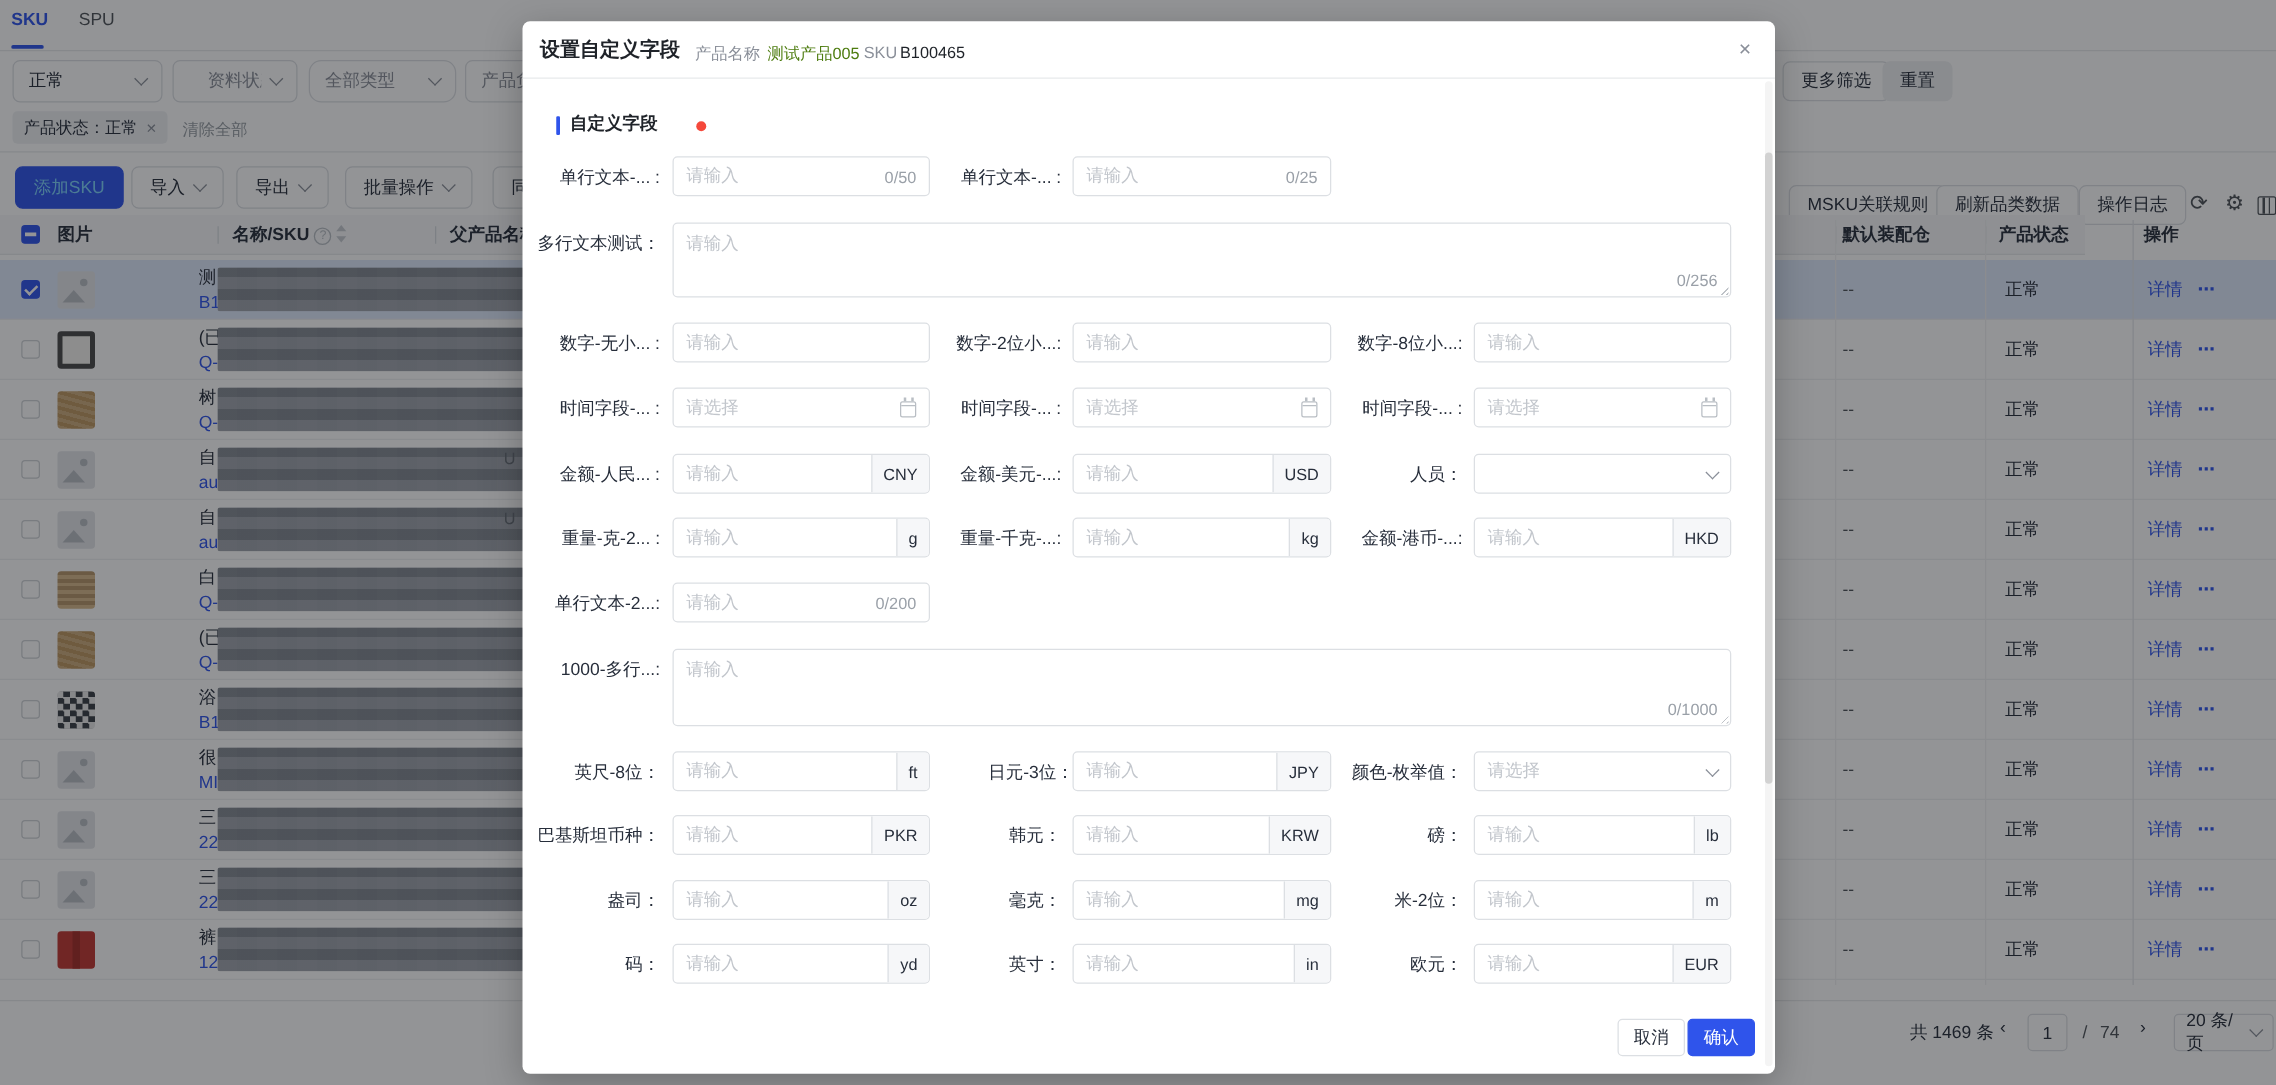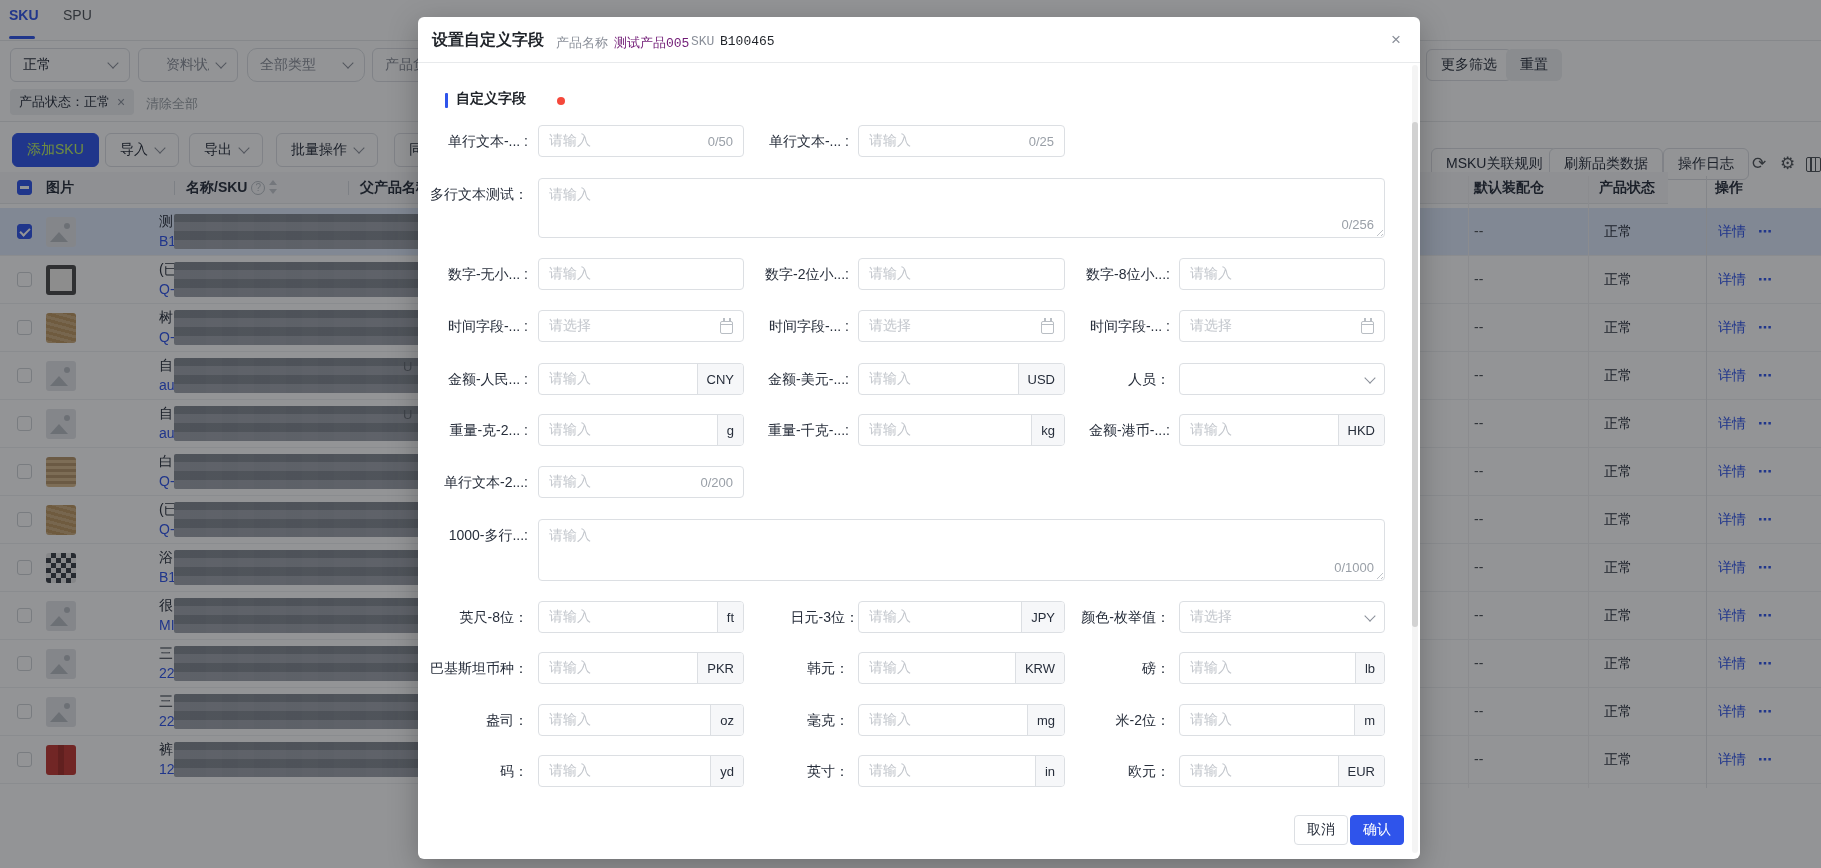--- a/index.html
+++ b/index.html
@@ -24,21 +24,21 @@
   .chev { width:8px; height:8px; border-right:1.5px solid #8a8f99; border-bottom:1.5px solid #8a8f99;
     transform:rotate(45deg); margin-top:-4px; flex:none; margin-left:8px; }
 
   .tag { position:absolute; top:89px; left:10px; height:26px; background:#eef0f3; border-radius:4px;
     display:flex; align-items:center; padding:0 9px; font-size:13px; color:#272e3b; }
   .tag .x { margin-left:7px; color:#8a8f99; font-size:14px; cursor:pointer; }
   .clear-all { position:absolute; top:95px; left:146px; font-size:13px; color:#9aa0a6; }
 
   .btn { position:absolute; height:34px; border:1px solid #dcdfe3; background:#fff; border-radius:6px;
     display:flex; align-items:center; justify-content:center; padding:0 14px; font-size:14px; cursor:pointer; }
-  .btn.primary { background:#2f54eb; border-color:#2f54eb; color:#bef264; }
+  .btn.primary { background:#2f54eb; border-color:#2f54eb; color:#7dd3fc; }
   .btn.plainbg { background:#eef0f2; border:none; }
 
   
   .thead { position:absolute; left:0; top:172px; width:1668px; height:32px; background:#f7f8fa;
     border-bottom:1px solid #e8eaec; font-weight:bold; font-size:14px; color:#272e3b; }
   .thead span.h { position:absolute; top:7px; white-space:nowrap; }
   .vsep-h { position:absolute; top:9px; width:1px; height:14px; background:#d8dbe0; }
   .vline { position:absolute; top:176px; height:612px; width:1px; background:#f0f1f3; }
   .vline.strong { background:#e4e6ea; }
 
@@ -94,21 +94,21 @@
   .pagebar .pg { position:absolute; top:16px; font-size:14px; color:#272e3b; white-space:nowrap; }
   .pg-arrow { color:#c2c6cc; font-size:18px; top:12px !important; }
   .pg-box { position:absolute; top:10px; height:30px; border:1px solid #dcdfe3; border-radius:4px; background:#fff;
     display:flex; align-items:center; justify-content:center; font-size:14px; }
 
   
   .overlay { position:absolute; inset:0; background:rgba(15,18,22,0.45); z-index:10; }
   .modal { position:absolute; left:418px; top:17px; width:1002px; height:842px; background:#fff;
     border-radius:6px; z-index:20; box-shadow:0 8px 30px rgba(0,0,0,.25); }
   .m-title { position:absolute; left:14px; top:13px; font-size:16px; font-weight:bold; color:#1f2329; }
-  .m-sub { position:absolute; top:17px; font-size:13px; white-space:nowrap;font-family:Liberation Mono, monospace; }
+  .m-sub { position:absolute; top:17px; font-size:13px; white-space:nowrap; }
   .m-close { position:absolute; left:966px; top:11px; width:24px; height:24px; text-align:center; line-height:24px;
     font-size:17px; color:#8a8f99; cursor:pointer; }
   .m-divider { position:absolute; left:0; top:45px; width:100%; height:1px; background:#e8eaec; }
   .sec-bar { position:absolute; left:27px; top:76px; width:3px; height:15px; background:#2f54eb; border-radius:1px; }
   .sec-title { position:absolute; left:38px; top:73px; font-size:14px; font-weight:bold; color:#1f2329; }
   .red-dot { position:absolute; left:139px; top:80px; width:8px; height:8px; border-radius:50%; background:#f5483b; }
   .tooltip { position:absolute; left:157px; top:62px; height:45px; background:#4c4f56; color:#fff;
     border-radius:5px; font-size:15px; line-height:45px; padding:0 16px; white-space:nowrap; }
   .tooltip::before { content:''; position:absolute; left:-6px; top:17px; border-top:6px solid transparent;
     border-bottom:6px solid transparent; border-right:6px solid #4c4f56; }
@@ -364,28 +364,42 @@
         <span class="c-wh">--</span>
         <span class="c-st">正常</span>
         <span class="c-ac">详情</span>
         <span class="c-more">⋯</span>
       </div>
     </div>
   <div class="vline" style="left:1468px;"></div>
   <div class="vline" style="left:1588px;"></div>
   <div class="vline strong" style="left:1706px;"></div>
 
+  <div class="pagebar">
+    <span class="pg" style="left:1528px;">共 1469 条</span>
+    <span class="pg pg-arrow" style="left:1600px;">‹</span>
+    <div class="pg-box" style="left:1622px;width:32px;">
+      <span>1</span>
+    </div>
+    <span class="pg" style="left:1666px;color:#4e5358;">/</span>
+    <span class="pg" style="left:1680px;color:#4e5358;">74</span>
+    <span class="pg pg-arrow" style="left:1712px;">›</span>
+    <div class="pg-box" style="left:1739px;width:80px;justify-content:space-between;padding:0 9px;">
+      <span>20 条/页</span>
+      <span class="chev" style="margin-left:4px;"></span>
+    </div>
+  </div>
 </div>
 
 <div class="overlay"></div>
 
 <div class="modal">
   <span class="m-title">设置自定义字段</span>
   <span class="m-sub gray" style="left:138px;">产品名称</span>
-  <span class="m-sub" style="left:196px;color:#701a75;">测试产品005</span>
+  <span class="m-sub" style="left:196px;color:#4d7c0f;">测试产品005</span>
   <span class="m-sub gray" style="left:273px;">SKU</span>
   <span class="m-sub" style="left:302px;color:#1f2329;">B100465</span>
   <span class="m-close">×</span>
   <div class="m-divider"></div>
 
   <div class="sec-bar"></div>
   <span class="sec-title">自定义字段</span>
   <span class="red-dot"></span>
 
   <div id="modal-form">

